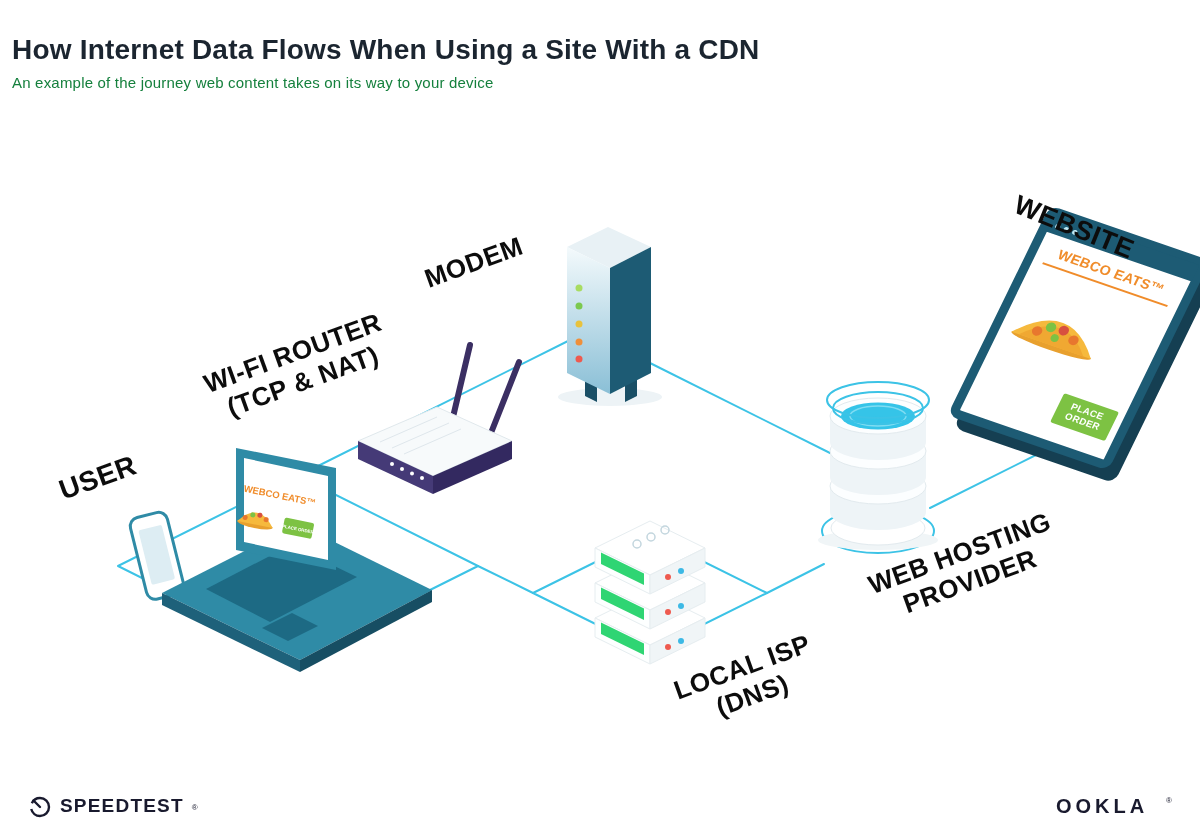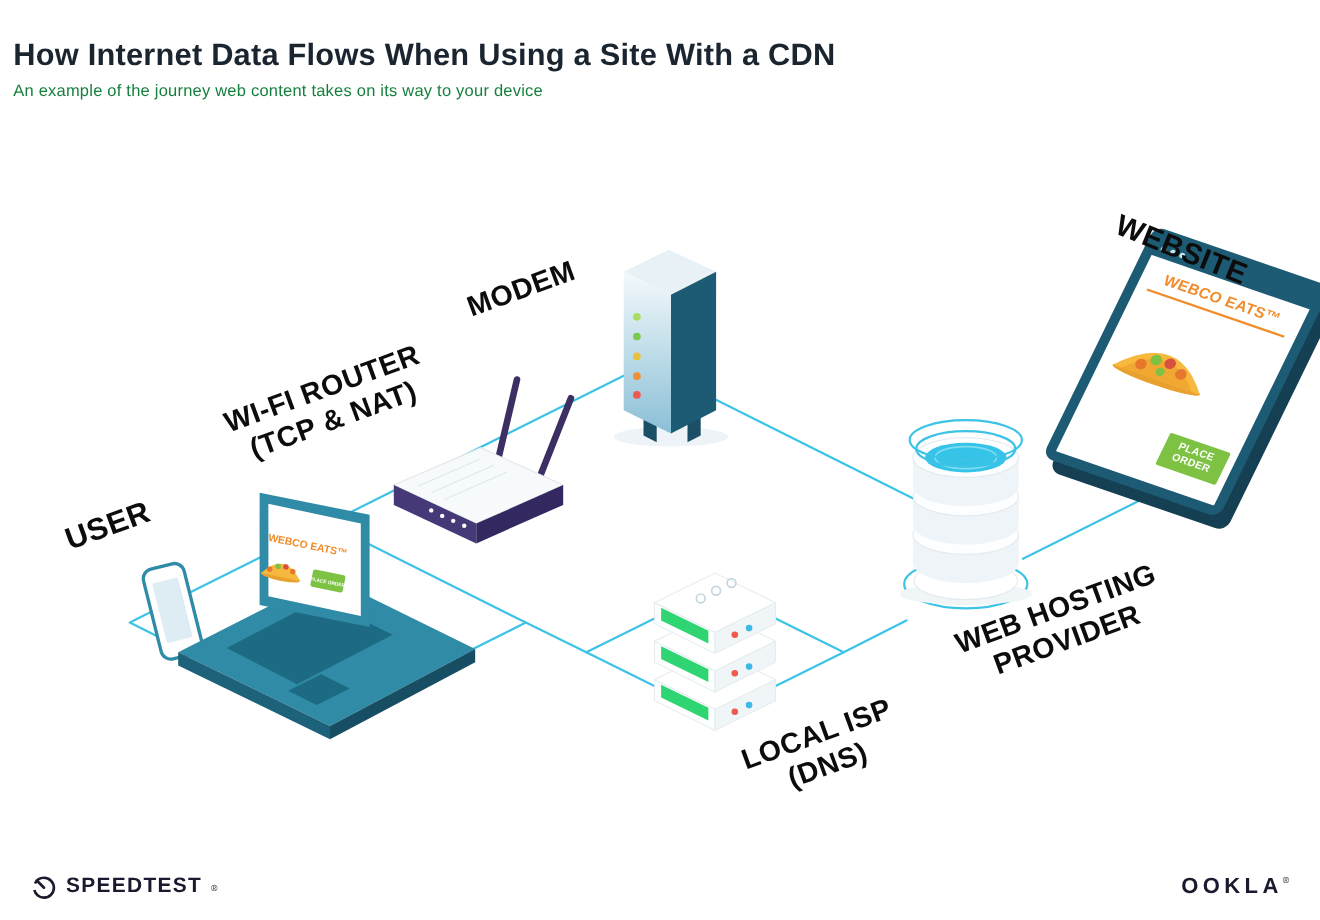--- a/index.html
+++ b/index.html
@@ -40,21 +40,21 @@
     font-size:9.5px;font-weight:700;text-align:center;padding:5px 2px;line-height:1.15;
     border-radius:2px;letter-spacing:.3px;
   }
 
   
   .brand-left{
     position:absolute;left:28px;bottom:18px;display:flex;align-items:center;gap:8px;
     color:#191a2e;font-weight:700;font-size:19px;letter-spacing:1.2px;justify-content:space-between;
   }
   .brand-right{
-    position:absolute;right:28px;bottom:18px;display:flex;align-items:flex-start;gap:0;
+    position:absolute;right:28px;bottom:18px;display:flex;align-items:flex-start;gap:18px;
     color:#191a2e;font-weight:700;font-size:20px;letter-spacing:4px;
   }
   .tm{font-size:8px;font-weight:400;letter-spacing:0;position:relative;top:1px;}
 </style>
 </head>
 <body>
 
 <header>
   <h1>How Internet Data Flows When Using a Site With a CDN</h1>
   <h2>An example of the journey web content takes on its way to your device</h2>

